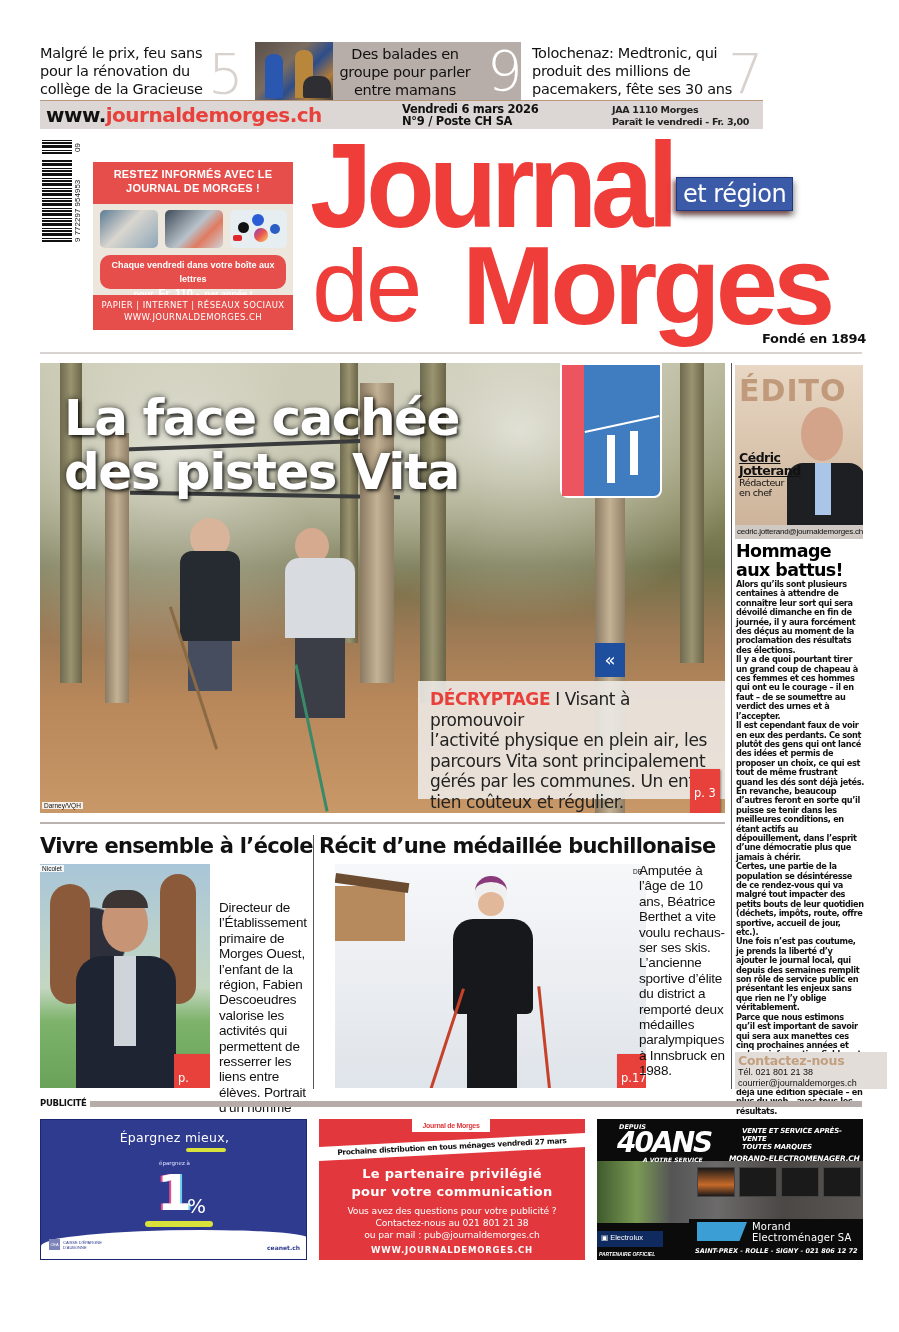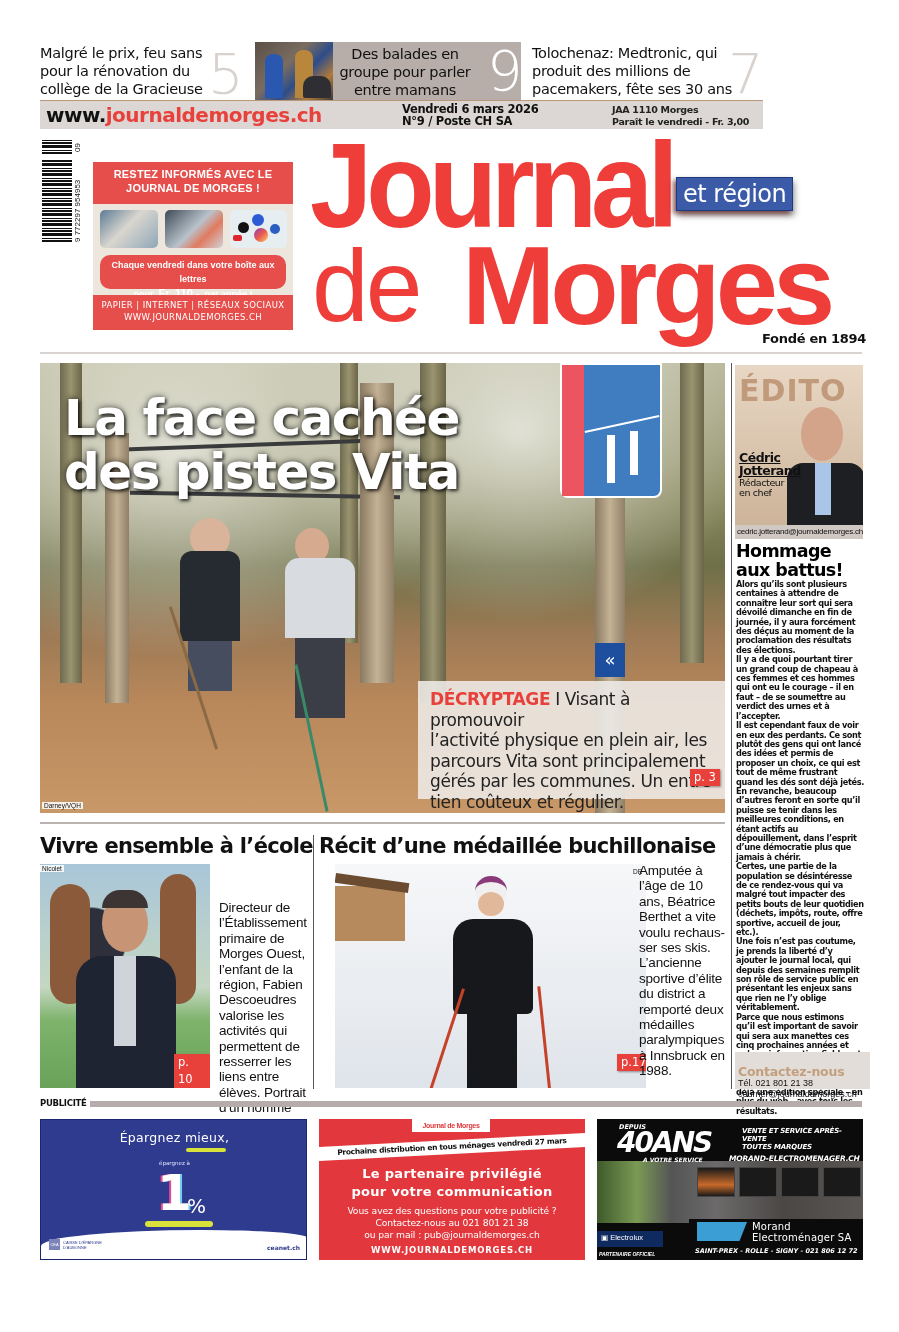--- a/index.html
+++ b/index.html
@@ -49,21 +49,21 @@
     overflow: hidden;
   }
   .tree { background: linear-gradient(90deg, #6e6a4f, #9a9470 50%, #6b6549); }
   .post { background: linear-gradient(90deg, #8a7a62, #c4b294 50%, #8f7f66); }
   .bar { background: #3a3b3c; }
   .headline-main { font-family: "DejaVu Sans", sans-serif; font-weight: bold; font-size: 50px; line-height: 54px; color: #ffffff; letter-spacing: -1.5px; text-shadow: 0 0 6px rgba(0,0,0,0.7), 2px 2px 3px rgba(0,0,0,0.6); }
   .credit { font-family: "Liberation Sans", sans-serif; font-size: 6.5px; color: #111; background: rgba(255,255,255,0.85); padding: 0 2px; }
   .deck { background: rgba(238,236,232,0.88); }
   .deck-text { font-family: "DejaVu Sans", sans-serif; font-size: 17px; line-height: 20.5px; color: #222; letter-spacing: -0.4px; }
   .deck-text .kicker { color: #e8413b; font-weight: bold; }
-  .page-ref { background: #e8413b; color: #fff; font-family: "DejaVu Sans", sans-serif; font-size: 11.5px; line-height: 17px; padding: 0 4px; box-shadow: 1px 1px 2px rgba(0,0,0,0.4); }
+  .page-ref { background: #e8413b; color: #fff; font-family: "DejaVu Sans", sans-serif; font-size: 11.5px; line-height: 17px; padding: 16px 4px; box-shadow: 1px 1px 2px rgba(0,0,0,0.4); }
 
   
   .sign { background: #3f7cc0; border-radius: 0 0 8px 8px; border: 2px solid #fff; }
   .sign-red { background: #ec5560; }
 
   
   .edito-box { background: linear-gradient(180deg, #e8d7c4 0%, #cdb49a 100%); }
   .edito-label { font-family: "DejaVu Sans", sans-serif; font-weight: bold; font-size: 30px; color: #c09a7b; letter-spacing: 1px; line-height: 32px; }
   .edito-name { font-family: "DejaVu Sans", sans-serif; font-weight: bold; font-size: 12.5px; line-height: 13px; color: #111; letter-spacing: -0.5px; }
   .edito-role { font-family: "DejaVu Sans", sans-serif; font-size: 9.5px; line-height: 10px; color: #111; letter-spacing: -0.4px; }
@@ -280,21 +280,21 @@
 <div class="abs edito-body" style="left:736px; top:580px; width:128px;">
   <p>Alors qu’ils sont plusieurs centaines à attendre de connaître leur sort qui sera dévoilé dimanche en fin de journée, il y aura forcément des déçus au moment de la proclamation des résultats des élections.</p>
   <p>Il y a de quoi pourtant tirer un grand coup de chapeau à ces femmes et ces hommes qui ont eu le courage – il en faut – de se soumettre au verdict des urnes et à l’accepter.</p>
   <p>Il est cependant faux de voir en eux des perdants. Ce sont plutôt des gens qui ont lancé des idées et permis de proposer un choix, ce qui est tout de même frustrant quand les dés sont déjà jetés.</p>
   <p>En revanche, beaucoup d’autres feront en sorte qu’il puisse se tenir dans les meilleures conditions, en étant actifs au dépouillement, dans l’esprit d’une démocratie plus que jamais à chérir.</p>
   <p>Certes, une partie de la population se désintéresse de ce rendez-vous qui va malgré tout impacter des petits bouts de leur quotidien (déchets, impôts, route, offre sportive, accueil de jour, etc.).</p>
   <p>Une fois n’est pas coutume, je prends la liberté d’y ajouter le journal local, qui depuis des semaines remplit son rôle de service public en présentant les enjeux sans que rien ne l’y oblige véritablement.</p>
   <p>Parce que nous estimons qu’il est important de savoir qui sera aux manettes ces cinq prochaines années et qu’une information fiable est vitale dans ce domaine précis. Raison pour laquelle nous vous offrirons mardi déjà une édition spéciale – en plus du web – avec tous les résultats.</p>
 </div>
 
-<div class="abs contact-box" style="left:735px; top:1052px; width:135px; height:37px; padding:13px 0 0 3px;">
+<div class="abs contact-box" style="left:735px; top:1052px; width:152px; height:37px; padding:2px 0 0 3px;">
   <div class="contact-title">Contactez-nous</div>
   <div class="contact-line">Tél. 021 801 21 38</div>
   <div class="contact-line">courrier@journaldemorges.ch</div>
 </div>
 
 <div class="abs rule-grey" style="left:40px; top:822px; width:685px; height:2px; background:#b9b2ae;"></div>
 
 <div class="abs story-head" style="left:40px; top:833px;">Vivre ensemble à l’école</div>
 <div class="abs school-photo" style="left:40px; top:864px; width:170px; height:224px;">
   <div class="abs" style="left:10px; top:20px; width:40px; height:120px; background:#8a5a3a; border-radius:20px;"></div>

